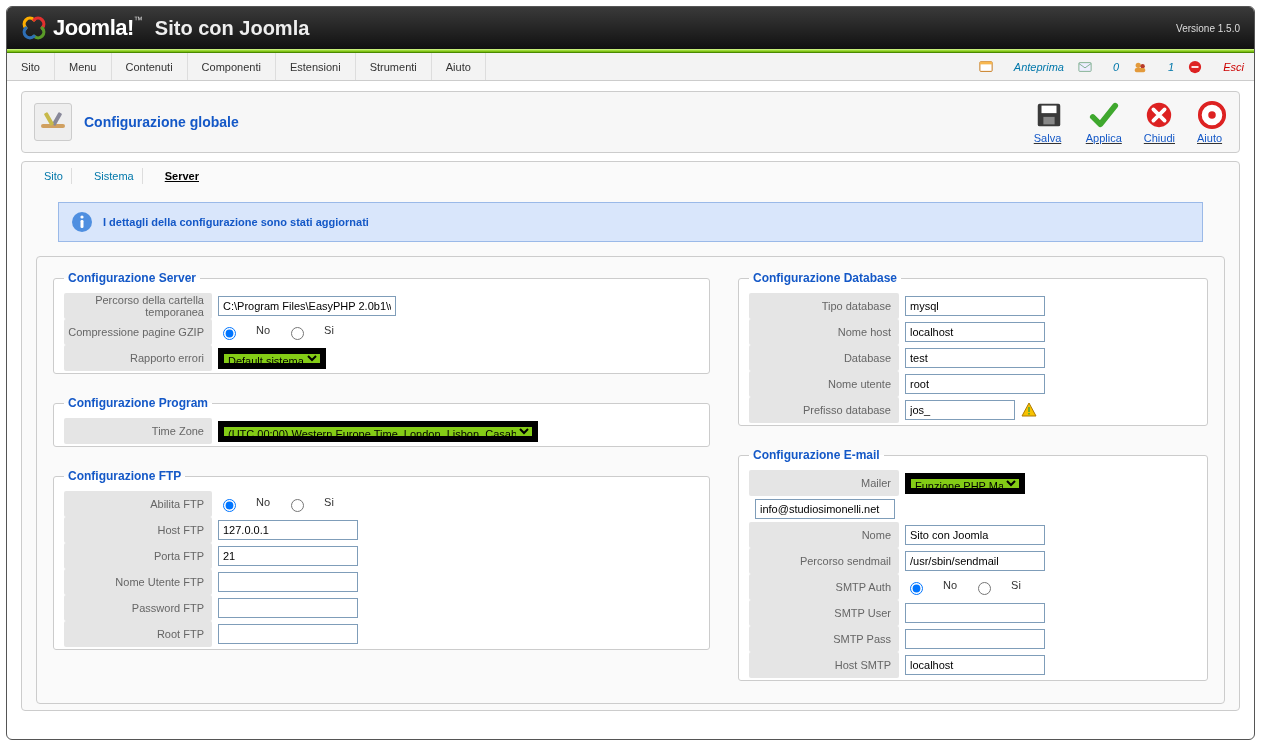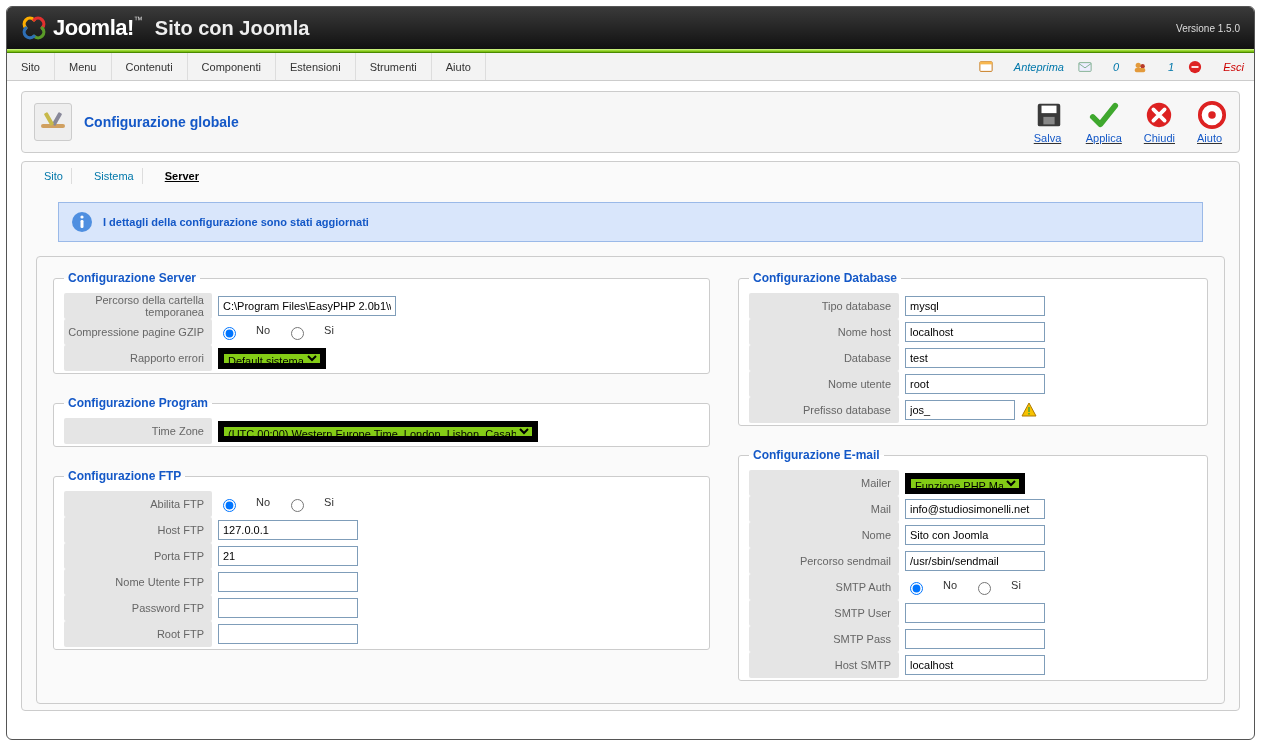--- a/index.html
+++ b/index.html
@@ -338,21 +338,20 @@
 
             <fieldset>
               <legend>Configurazione E-mail</legend>
               <div class="row">
                   <div class="lab">Mailer</div>
                   <div class="ctl">
                     <select style="width:120px"><option>Funzione PHP Mail</option></select>
                   </div>
                 </div>
               <div class="row">
-                  <div class="lab">Mail</div>
                   <div class="ctl">
                     <input type="text" class="w140" value="info@studiosimonelli.net" style="">
                   </div>
                 </div>
               <div class="row">
                   <div class="lab">Nome</div>
                   <div class="ctl">
                     <input type="text" class="w140" value="Sito con Joomla" style="">
                   </div>
                 </div>

